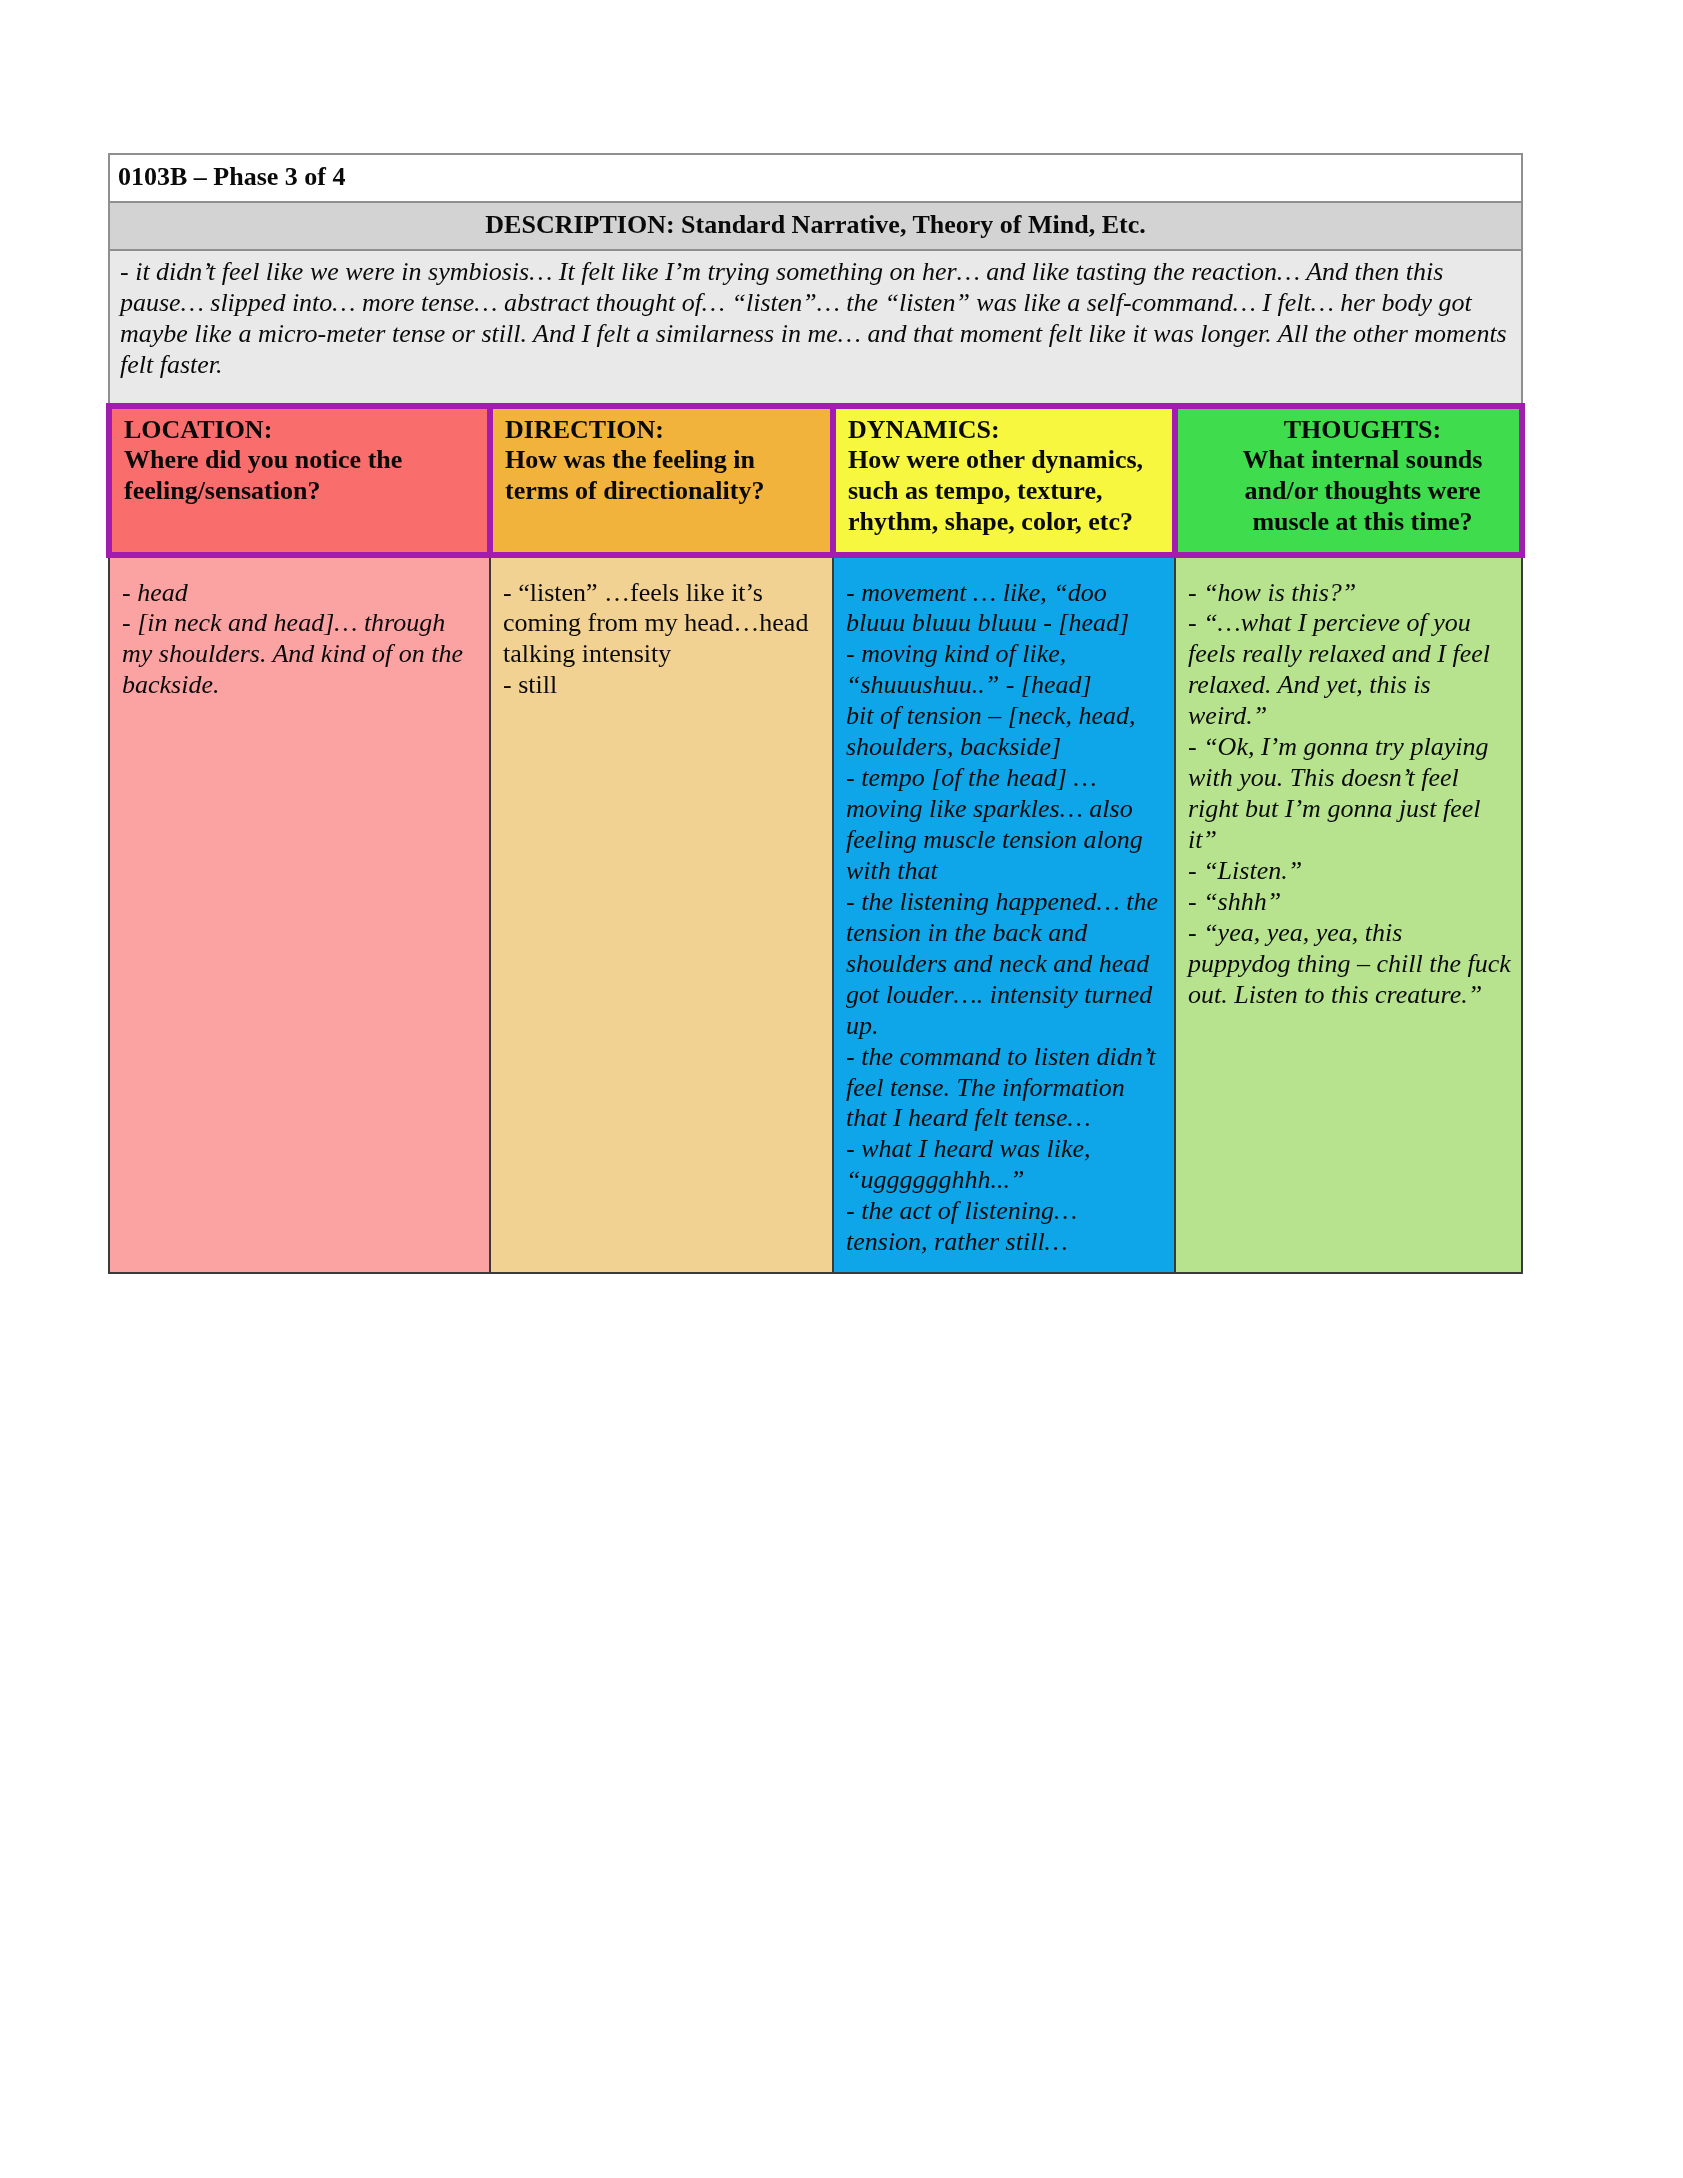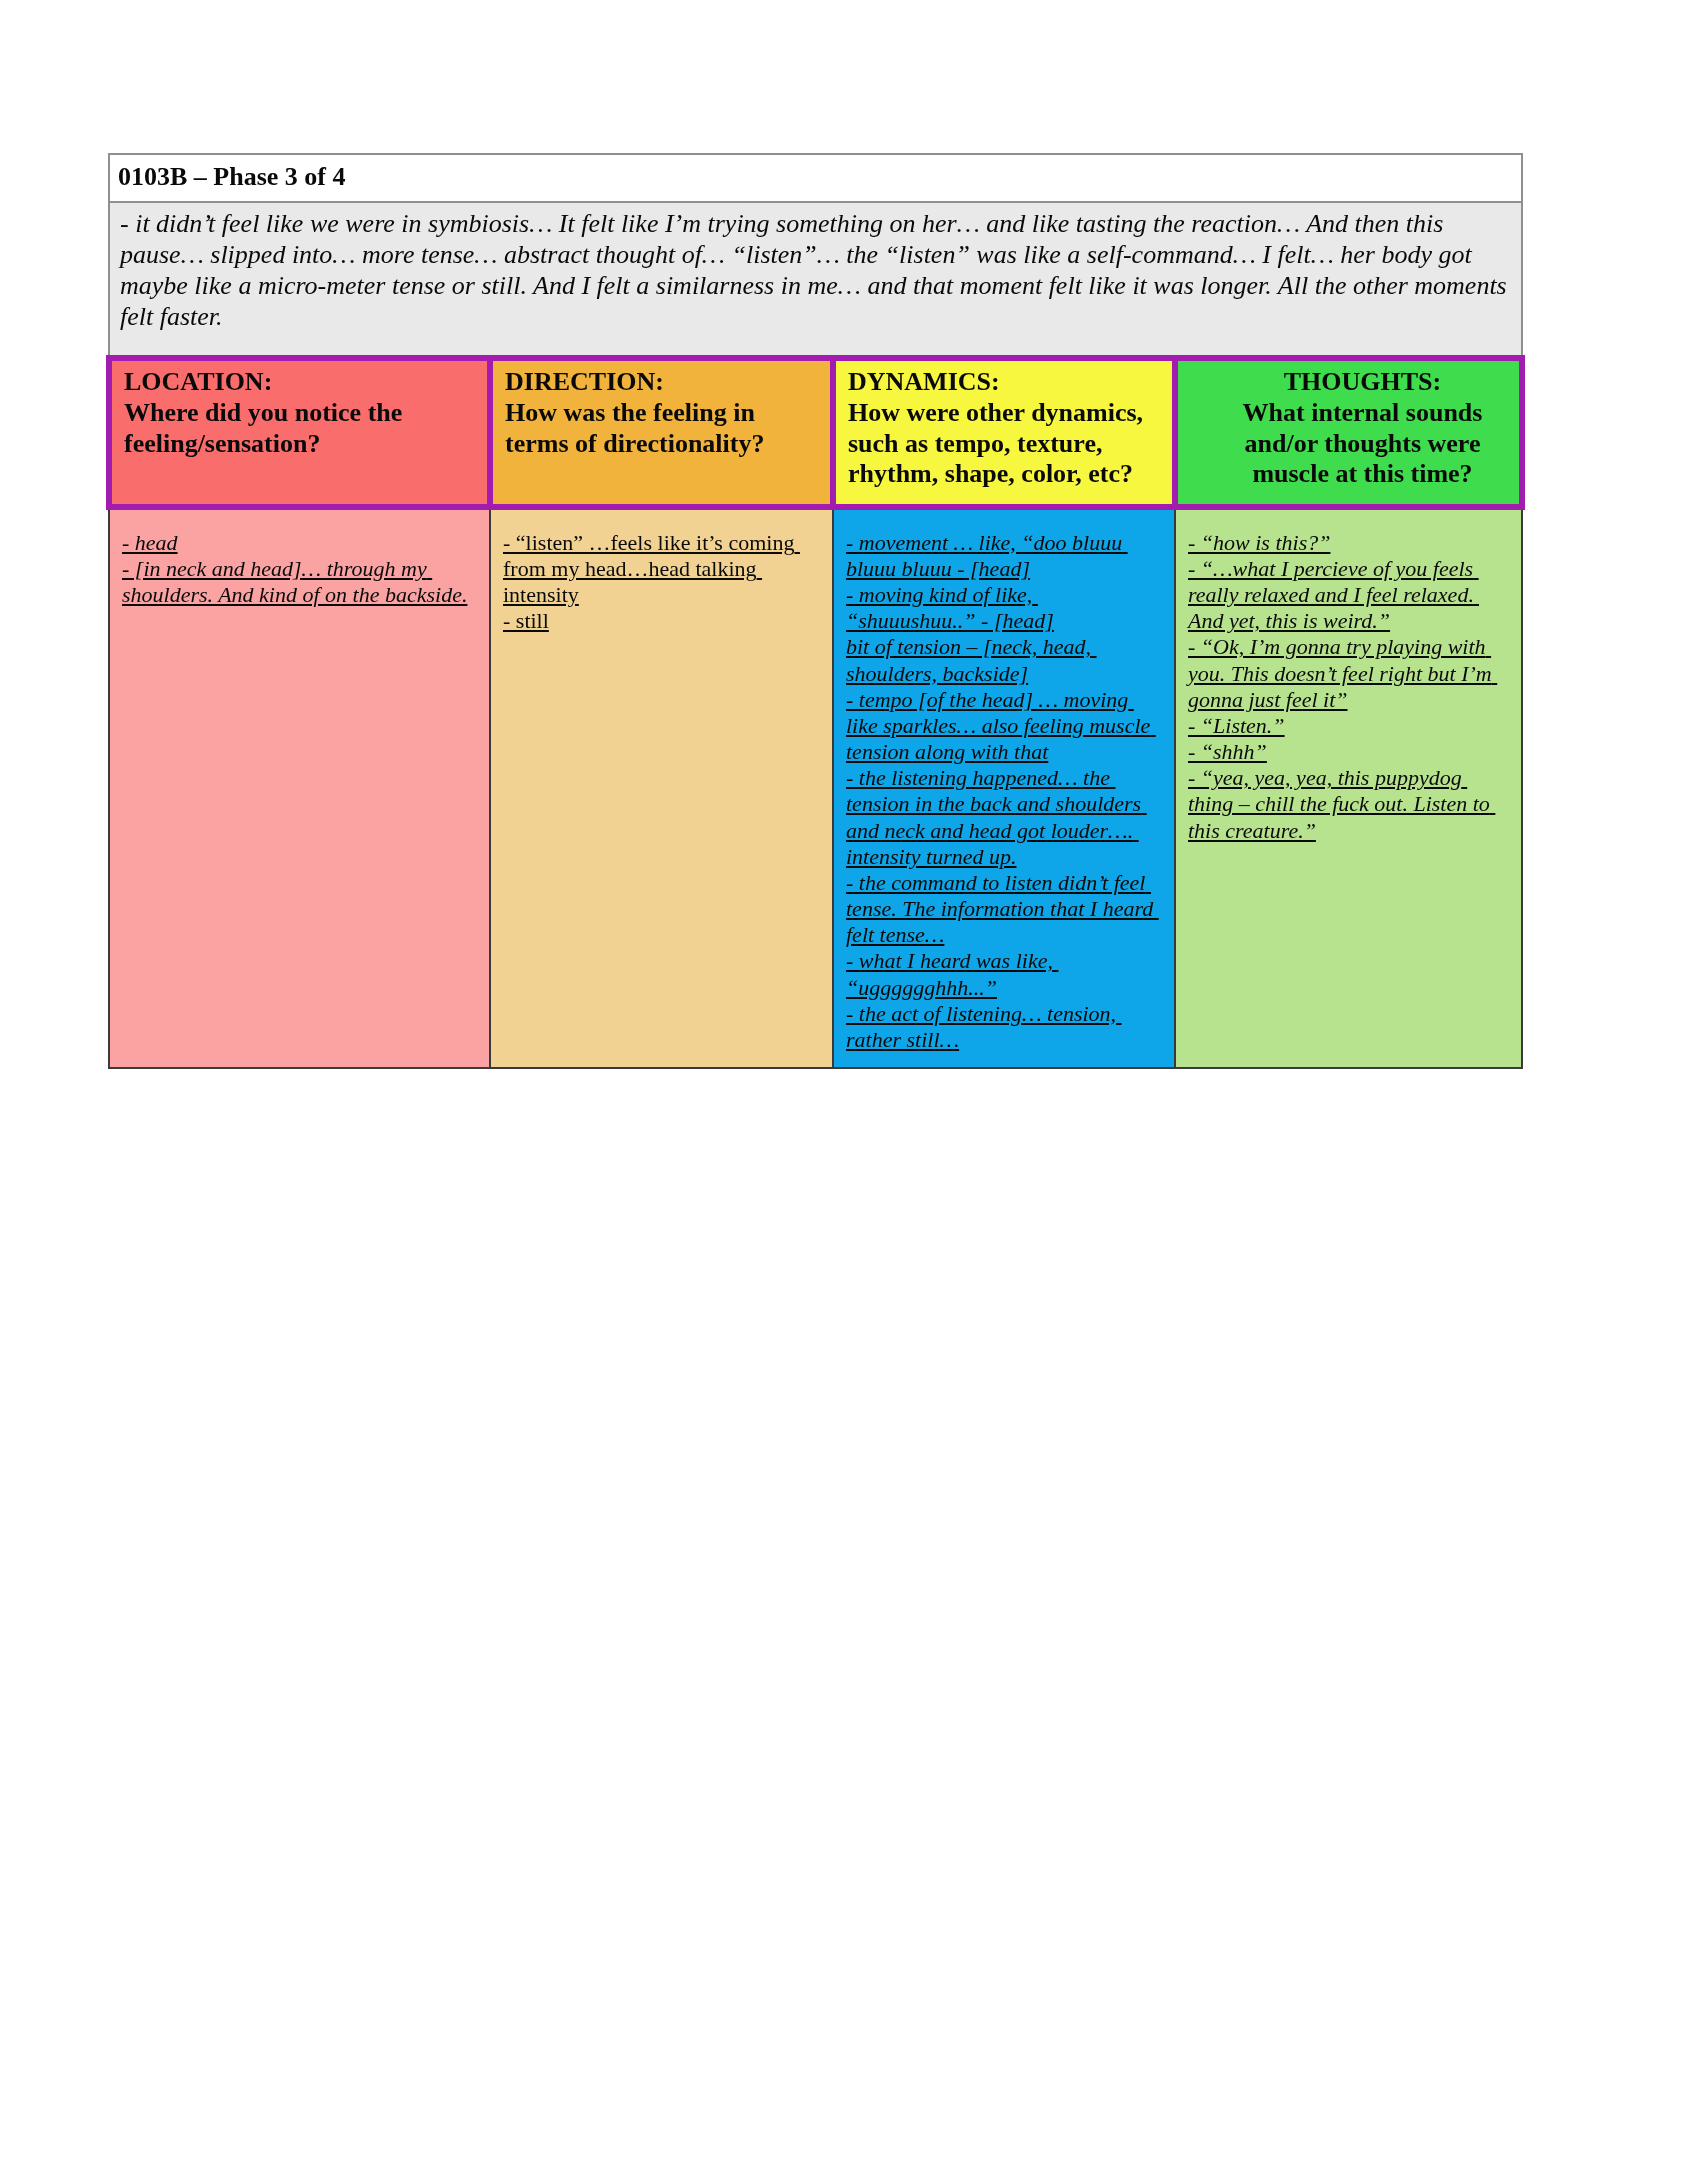--- a/index.html
+++ b/index.html
@@ -52,45 +52,47 @@
     border: 6px solid #a21caf;
     font-weight: bold;
     font-size: 26px;
     padding: 6px 10px 10px 12px;
     line-height: 1.19;
     height: 127px;
   }
   .th.center { text-align: center; }
   .tdc {
     border: 2px solid #3a3a3a;
-    font-size: 22px;
+    font-size: 26px;
     padding: 20px 10px 14px 12px;
     line-height: 1.19;
     white-space: pre-wrap;
-    text-decoration: underline;
   }
   .tdc.italic { font-style: italic; }
 </style>
 </head>
 <body>
 
 <div class="doc">
   <table class="matrix">
     <colgroup>
       <col style="width:381px">
       <col style="width:343px">
       <col style="width:342px">
       <col style="width:347px">
     </colgroup>
 
     <tbody>
         <tr>
       <td colspan="4" class="title-cell">0103B – Phase 3 of 4</td>
     </tr>
 
+    <tr>
+      <td colspan="4" class="desc-label-cell" style="background-color: rgb(211, 211, 211);">DESCRIPTION: Standard Narrative, Theory of Mind, Etc.</td>
+    </tr>
 
     <tr>
       <td colspan="4" class="desc-text-cell" style="background-color: rgb(233, 233, 233);">- it didn’t feel like we were in symbiosis… It felt like I’m trying something on her… and like tasting the reaction… And then this pause… slipped into… more tense… abstract thought of… “listen”… the “listen” was like a self-command… I felt… her body got maybe like a micro-meter tense or still. And I felt a similarness in me… and that moment felt like it was longer. All the other moments felt faster.</td>
     </tr>
 
     <tr>
       <td class="th" style="background-color: rgb(249, 109, 109);">
         <div>LOCATION:</div>
         <div>Where did you notice the feeling/sensation?</div>
       </td>

